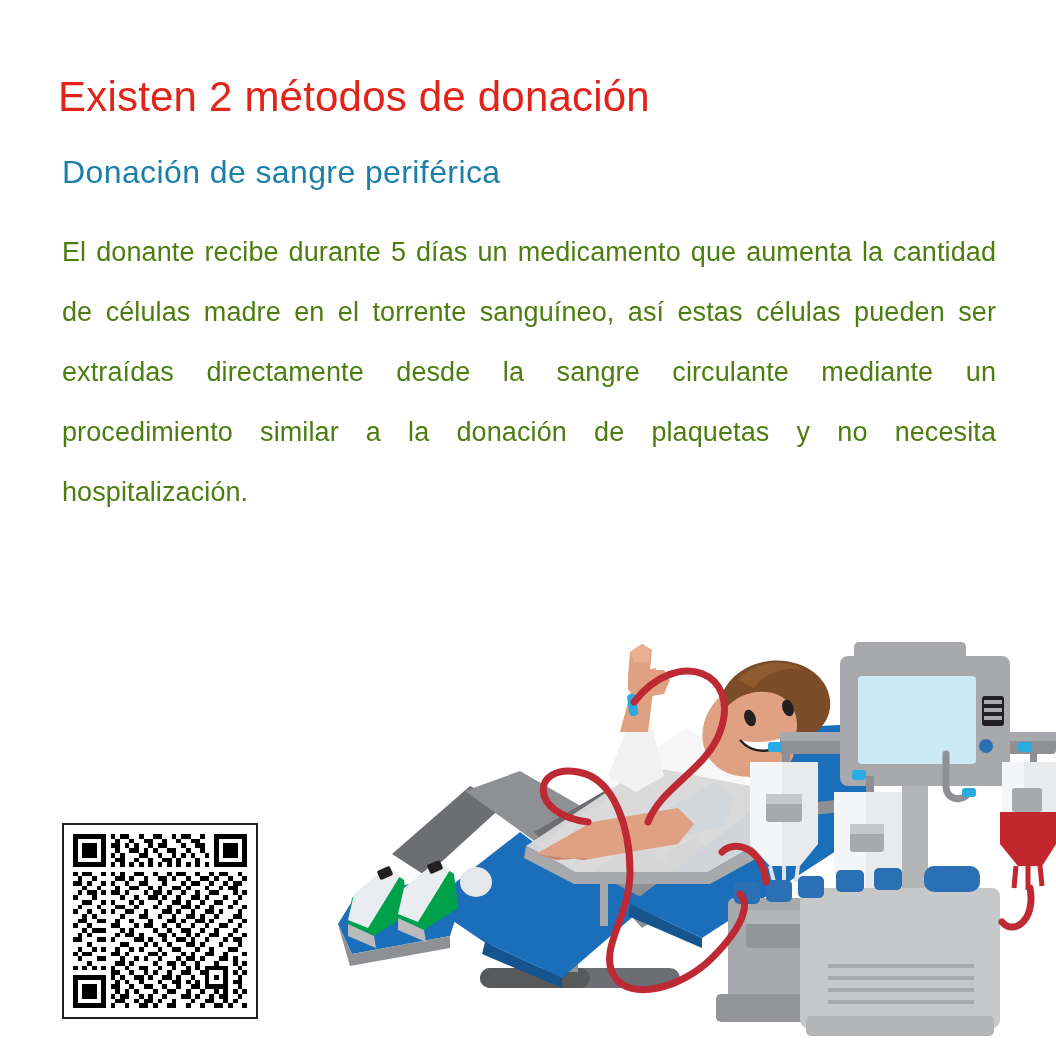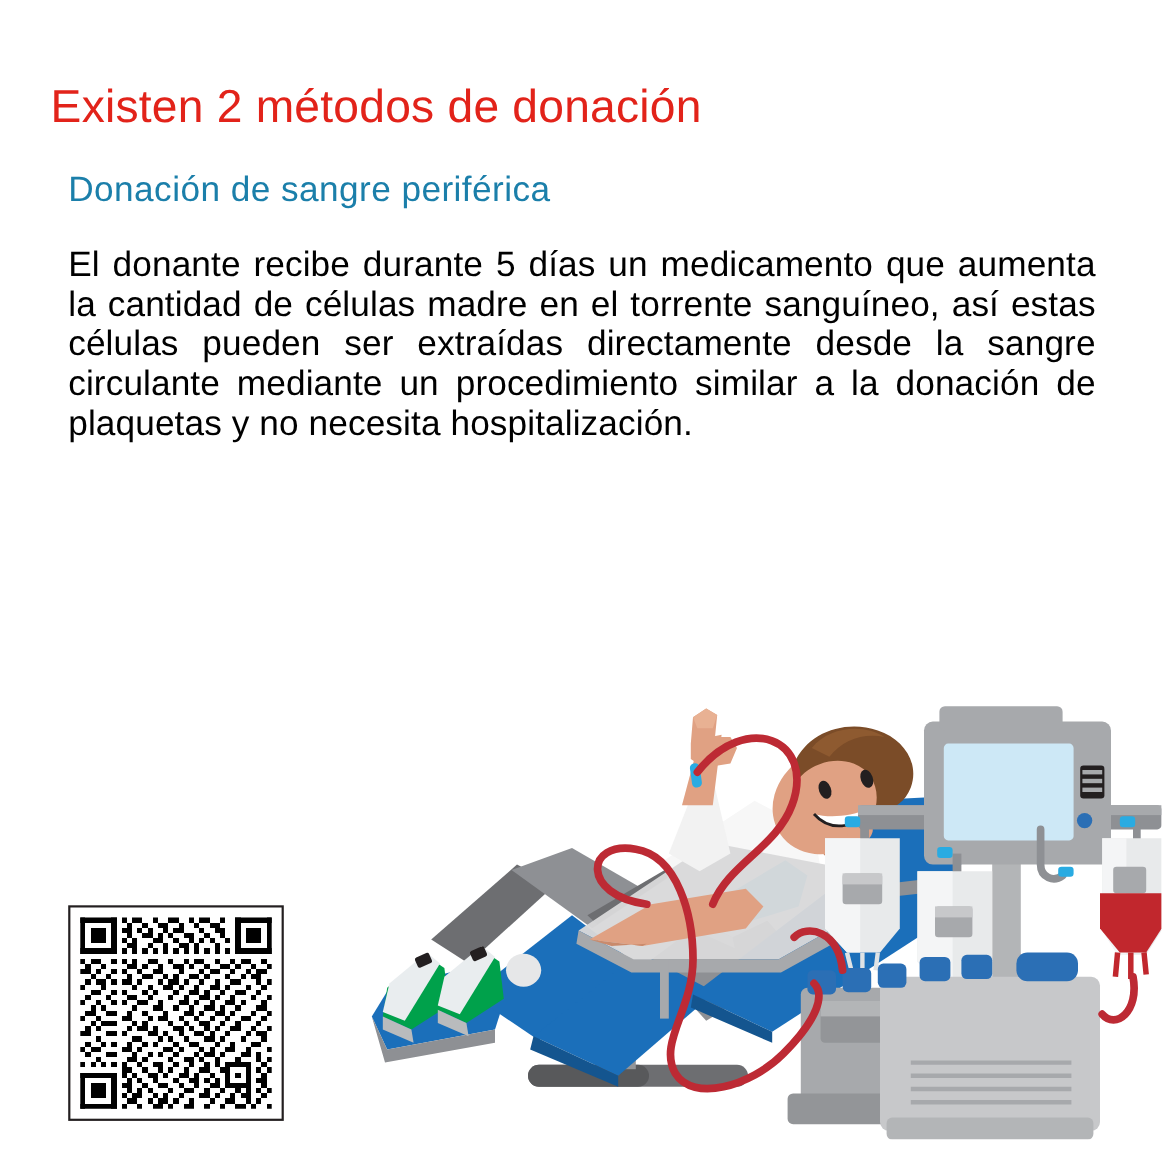--- a/index.html
+++ b/index.html
@@ -18,21 +18,21 @@
 
   .page {
     position: absolute;
     inset: 0;
     background: #ffffff;
   }
 
   
   .title {
     position: absolute;
-    left: 46px;
+    left: 58px;
     top: 44px;
     font-size: 42px;
     line-height: 50px;
     font-weight: 400;
     color: #e2231a;
     letter-spacing: 0.2px;
     white-space: nowrap;
   }
   .subtitle {
     position: absolute;
@@ -47,23 +47,23 @@
   }
 
   
   .body-block {
     position: absolute;
     left: 62px;
     top: 222px;
     width: 934px;
   }
   .para {
-    font-size: 32px;
-    line-height: 36px;
-    color: #000000;
+    font-size: 27px;
+    line-height: 60px;
+    color: #4d7c0f;
     text-align: justify;
     text-justify: inter-word;
     margin: 0;
     letter-spacing: 0.1px;
   }
   .para.last-line-left {
     text-align-last: left;
   }
   .para + .para {
     margin-top: 43px;

